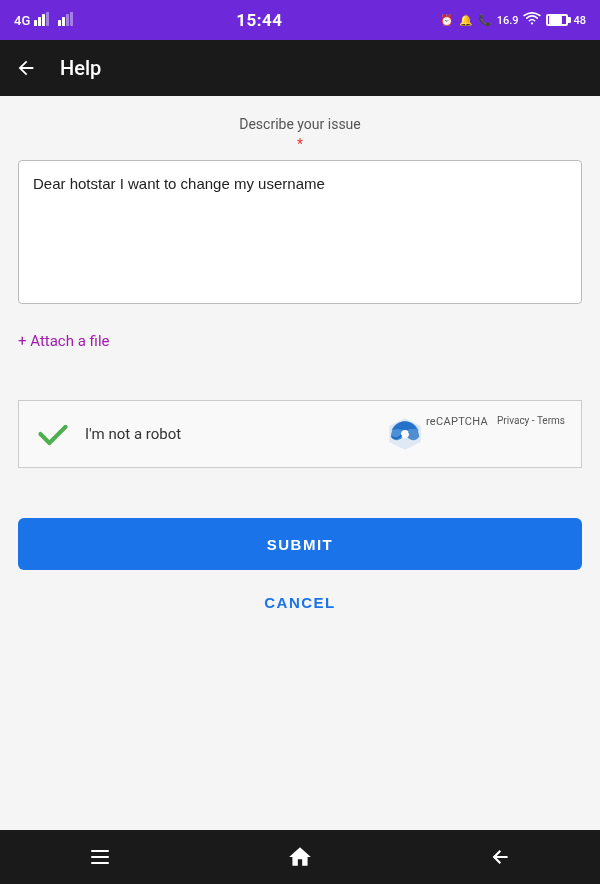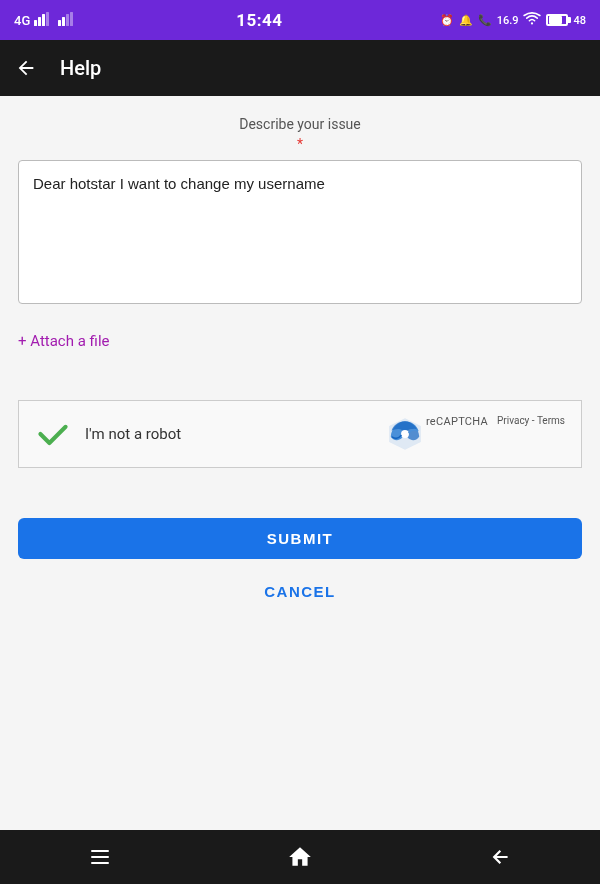--- a/index.html
+++ b/index.html
@@ -194,21 +194,21 @@
       padding-left: 7px;
     }
 
     
     .submit-btn {
       width: 100%;
       background: #1a73e8;
       color: white;
       border: none;
       border-radius: 6px;
-      height: 41px;
+      height: 52px;
       font-size: 15px;
       font-weight: bold;
       letter-spacing: 1.5px;
       cursor: pointer;
       margin-top: 50px;
     }
 
     .cancel-btn {
       display: block;
       width: 100%;

